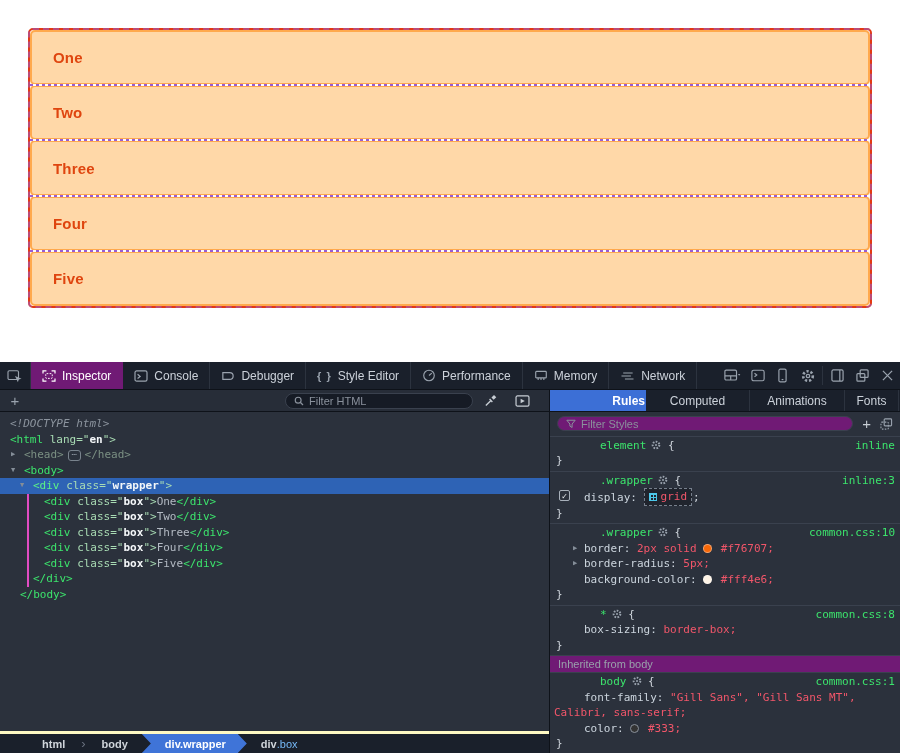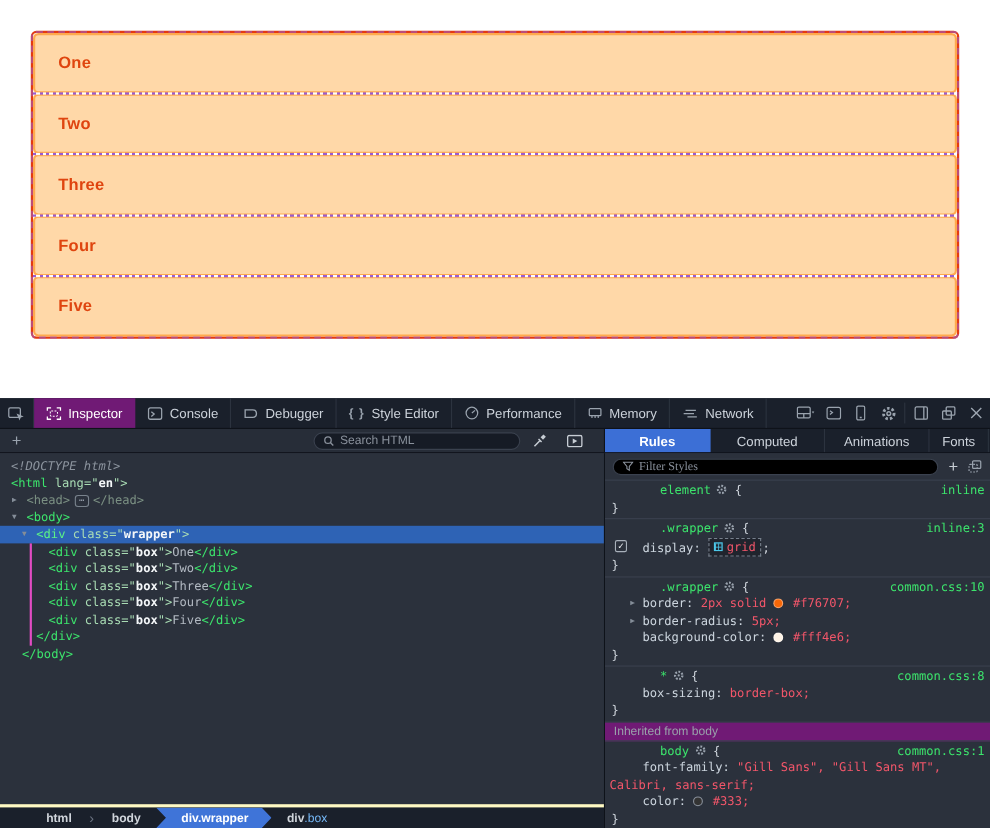--- a/index.html
+++ b/index.html
@@ -45,23 +45,23 @@
     align-items: center; border-right: 1px solid #0e1219; }
   .add-btn { width: 30px; text-align: center; color: #9aa3ae; font-size: 15px; line-height: 20px; }
   .search-pill { position: absolute; left: 285px; width: 188px; height: 16px; top: 3px;
     background: #161b25; border: 1px solid #3a414e; border-radius: 9px; display: flex;
     align-items: center; gap: 5px; padding: 0 8px; color: #8a919c; font-size: 11px; }
   .eyedrop-btn { position: absolute; left: 484px; top: 4px; color: #c7cdd4; }
   .playbox-btn { position: absolute; left: 515px; top: 5px; color: #c7cdd4; }
   .row2-right { flex: 1; background: #1a202b; display: flex; align-items: stretch; }
   .side-tab { display: flex; align-items: center; justify-content: center;
     border-right: 1px solid #2c333f; font-size: 12px; color: #ccd2da; }
-  .side-tab.active { background: #3c6fd6; color: #fff; font-weight: bold; border-right-color: transparent; }
-
-  .main { display: flex; height: 341px; }
+  .side-tab.active { background: #3c6fd6; color: #fff; font-weight: bold; border-right-color: transparent; justify-content: flex-end; }
+
+  .main { display: flex; height: 341px; align-items: center; }
   .left-col { width: 550px; display: flex; flex-direction: column; border-right: 1px solid #0e1219; }
 
   
   .markup { height: 319px; position: relative; background: #2b313c; overflow: hidden;
     font-family: "DejaVu Sans Mono", monospace; font-size: 11px; padding-top: 4px; }
   .mline { height: 15.5px; line-height: 15.5px; white-space: pre; position: relative; }
   .mline.selected { background: #2e63b5; }
   .m-arrow { position: absolute; top: 0; font-size: 7px; color: #848d98; line-height: 15.5px; }
   .t-tag { color: #3ce46c; } .mline.selected .t-tag { color: #5cf287; }
   .t-attr { color: #a9dcb4; }
@@ -84,23 +84,23 @@
     clip-path: polygon(0 0, calc(100% - 9px) 0, 100% 50%, calc(100% - 9px) 100%, 0 100%, 9px 50%);
     padding: 0 21px 0 23px; }
   .crumb-sep { color: #6a7280; font-size: 13px; margin: 0 2px; }
   .crumb-suffix { color: #76b9f8; font-weight: normal; }
 
   
   .rules { flex: 1; background: #2b313c; font-family: "DejaVu Sans Mono", monospace;
     font-size: 11px; overflow: hidden; }
   .filter-row { height: 25px; display: flex; align-items: center; padding: 0 7px; gap: 9px;
     border-bottom: 1px solid #3a414e; }
-  .filter-pill { flex: 1; height: 15px; background: #000000; border: 1px solid #3a414e;
+  .filter-pill { flex: 1; height: 15px; background: #701a75; border: 1px solid #3a414e;
     border-radius: 9px; display: flex; align-items: center; gap: 5px; padding: 0 8px;
-    color: #8a919c; font-size: 11px; font-family: Liberation Serif, serif; }
+    color: #8a919c; font-size: 11px; font-family: Liberation Sans, sans-serif; }
   .fr-add { color: #c7cdd4; font-size: 15px; font-family: "Liberation Sans", sans-serif; }
   .fr-pseudo { color: #9aa3ae; }
   .rsection { border-bottom: 1px solid #3a414e; padding: 1px 0 2px; }
   .rsection:last-child { border-bottom: none; }
   .rline { line-height: 15.5px; padding-left: 34px; position: relative; white-space: pre; }
   .rline.sel-line { padding-left: 6px; margin-left: 44px; }
   .rline.wrap-line { padding-left: 4px; }
   .rline.close-line { padding-left: 6px; color: #d0d6dd; }
   .sel { color: #3ce46c; }
   .gear { display: inline-block; vertical-align: -1px; margin-left: 5px; color: #9aa3ae; }
@@ -293,21 +293,21 @@
   <div class="row2">
     <div class="row2-left">
       <div class="add-btn">+</div>
       <div class="search-pill">
         <span>
           <svg width="10" height="10" viewBox="0 0 12 12" fill="none" stroke="currentColor" stroke-width="1.4">
               <circle cx="5" cy="5" r="3.5"></circle>
               <path d="M7.8 7.8l3 3"></path>
             </svg>
         </span>
-        <span>Search HTML</span>
+        <span>Filter HTML</span>
       </div>
       <div class="eyedrop-btn">
         <span>
           <svg width="13" height="13" viewBox="0 0 14 14" fill="none" stroke="currentColor" stroke-width="1.5">
               <path d="M2 12.5l5.5-5.5"></path>
               <path d="M6 5.5l3 3"></path>
               <path d="M8 3.8L10.8 1l2.4 2.4-2.8 2.8z" fill="currentColor" stroke="none"></path>
             </svg>
         </span>
       </div>

